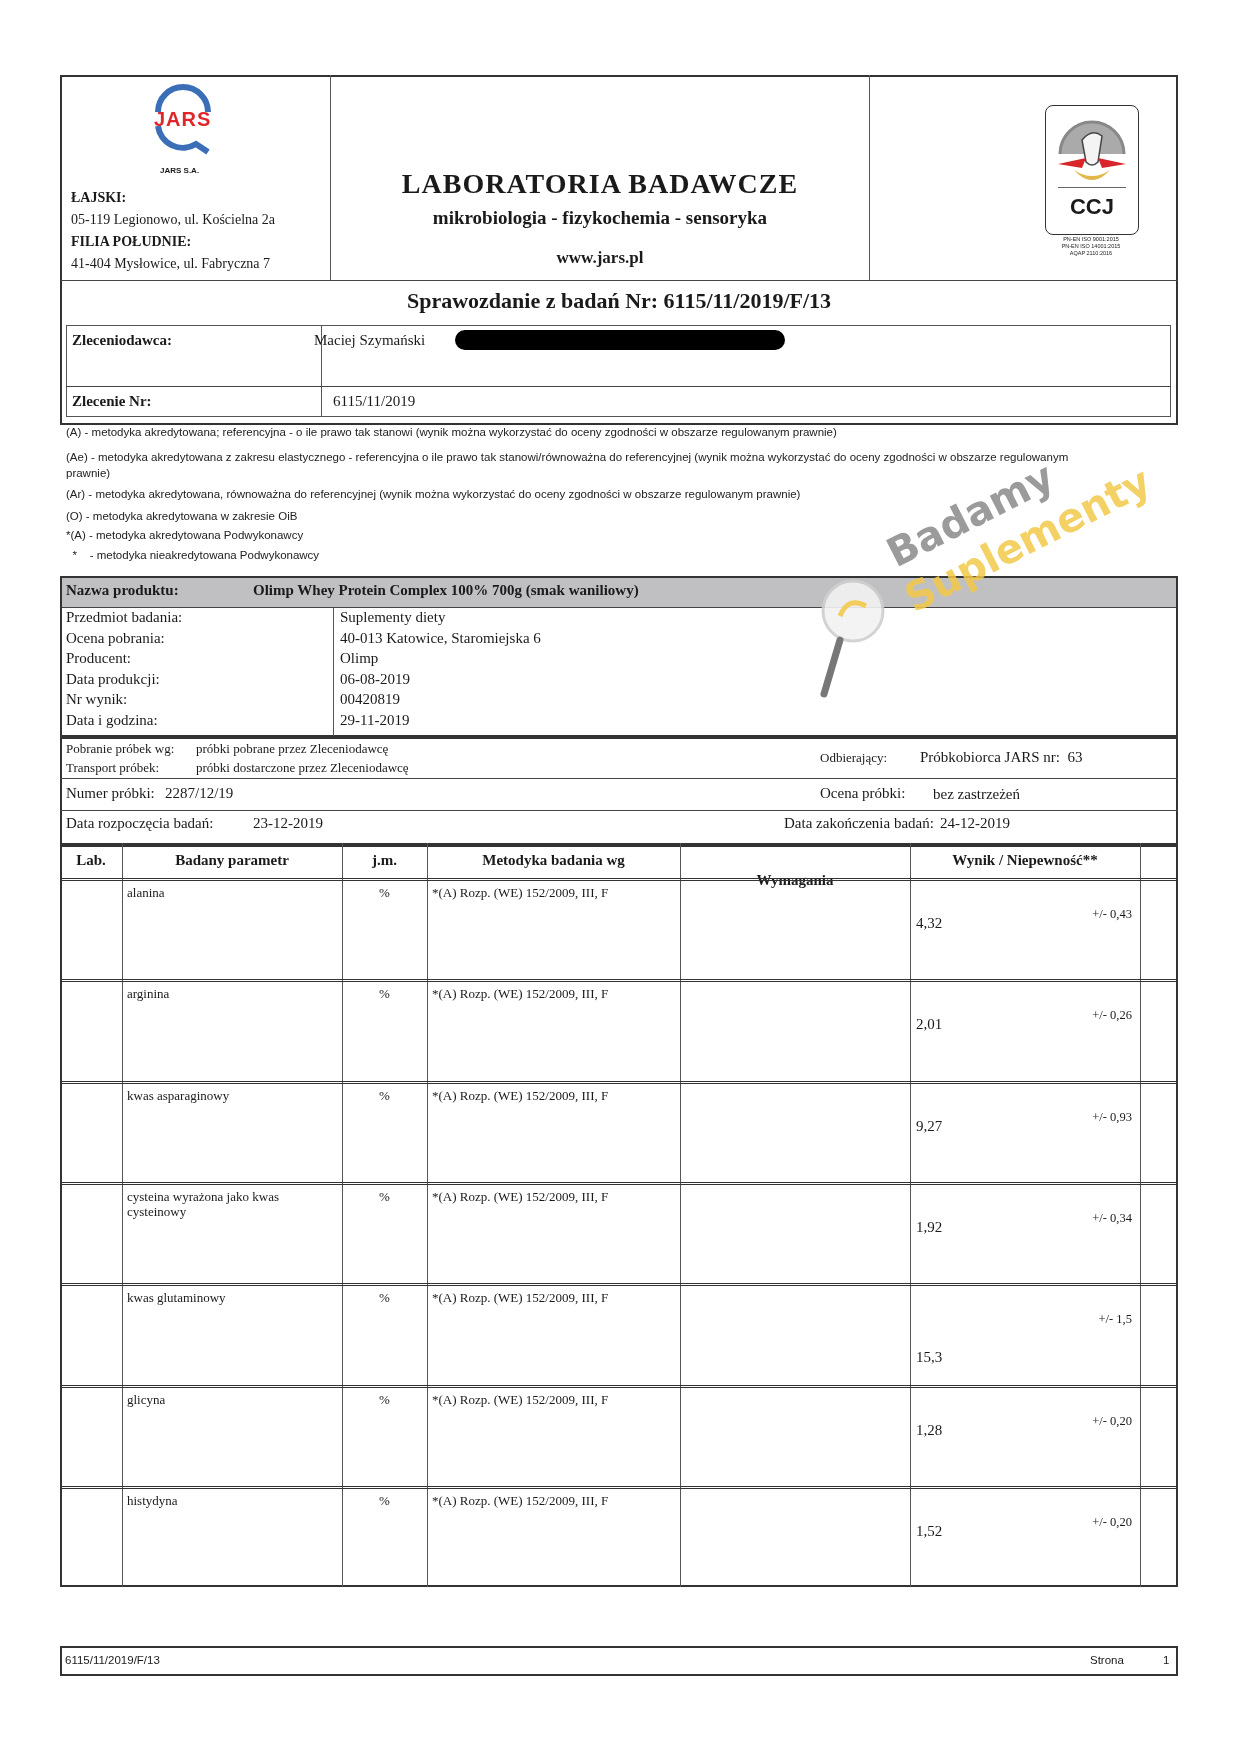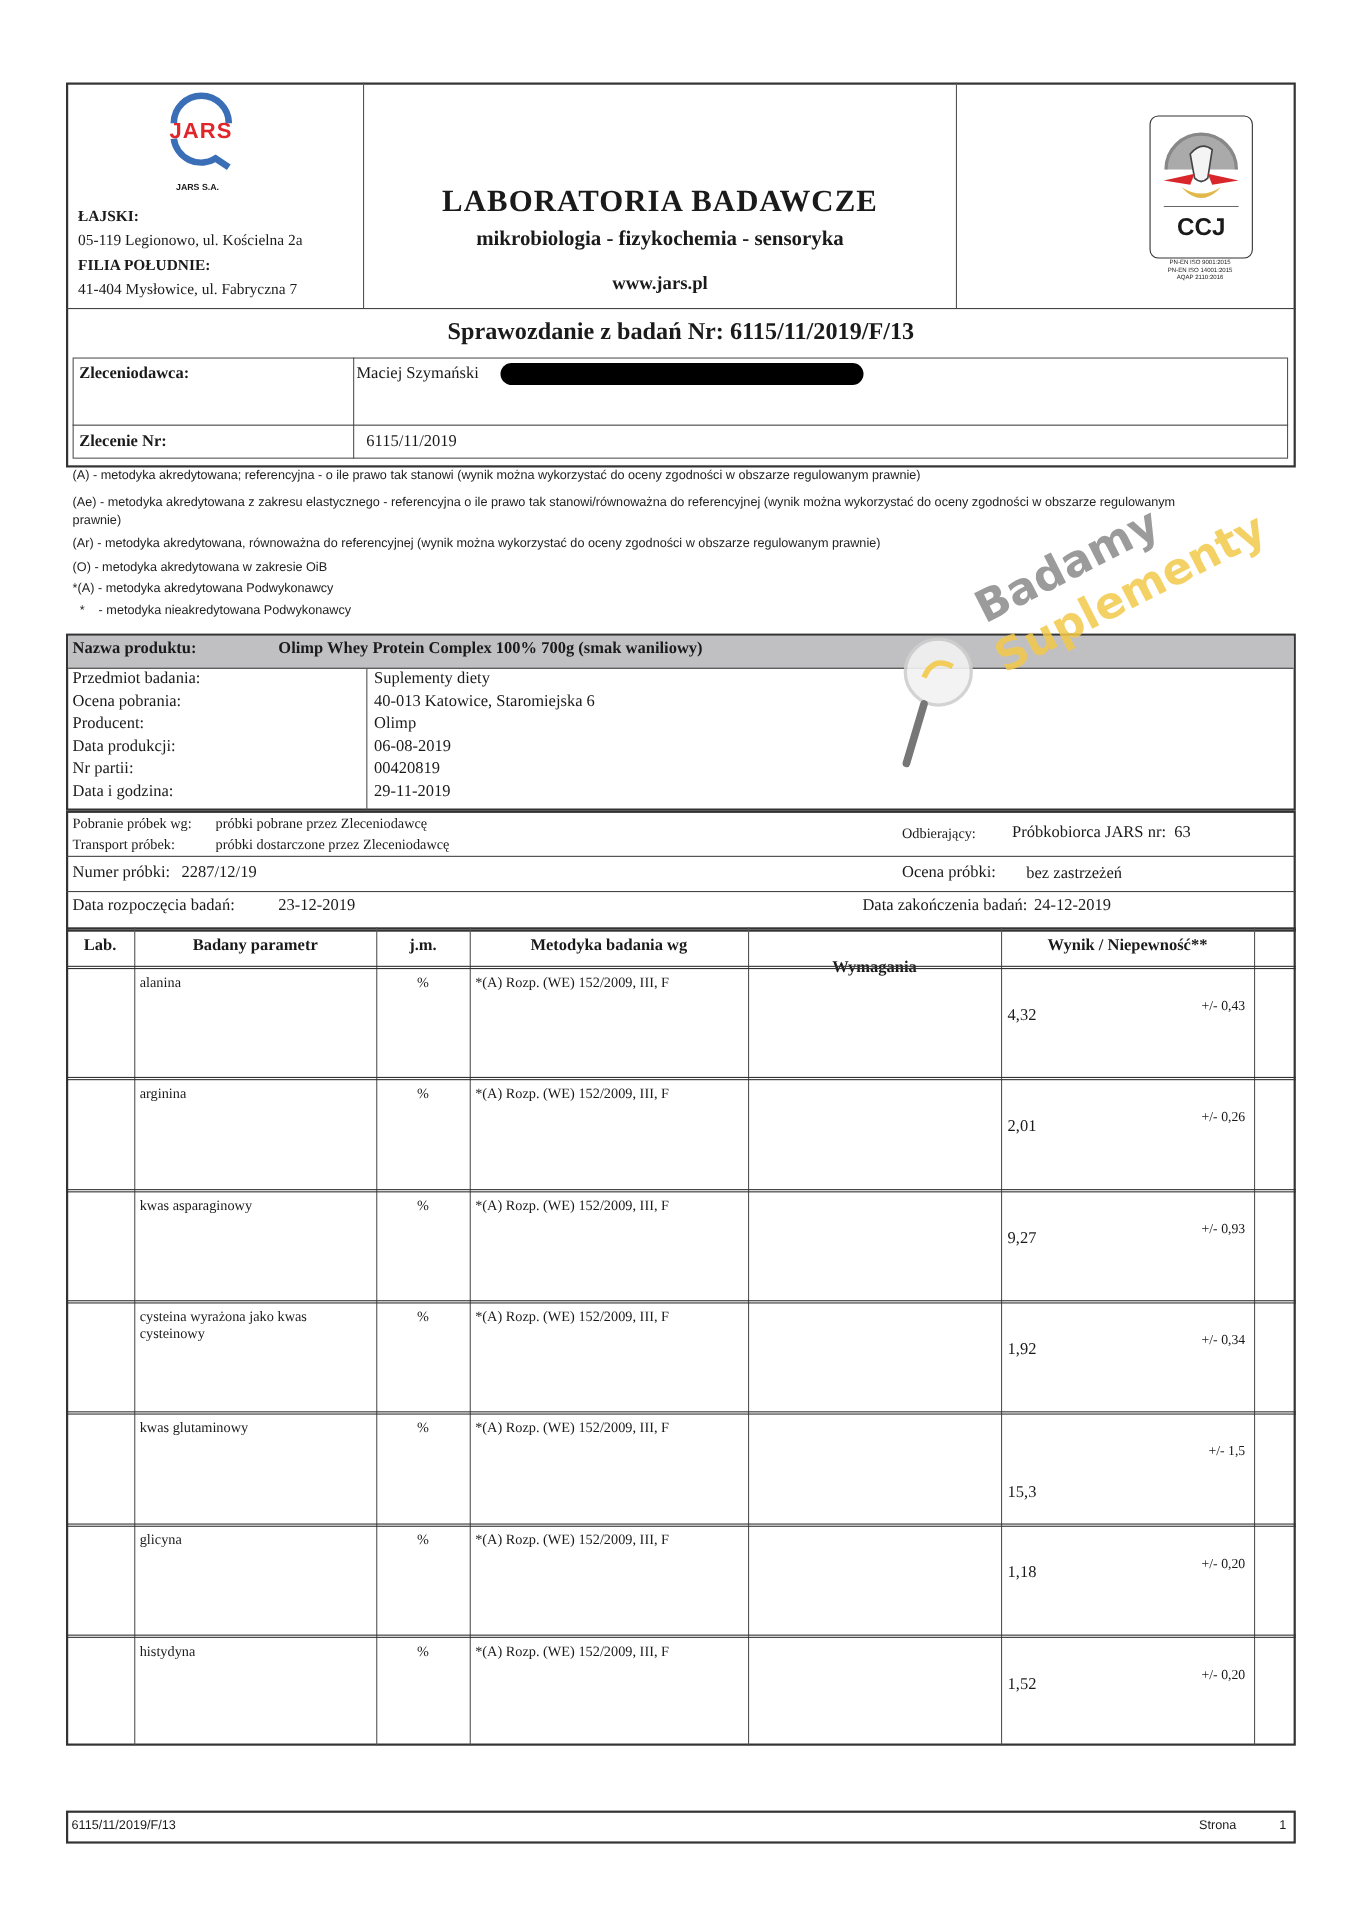--- a/index.html
+++ b/index.html
@@ -70,21 +70,21 @@
 <div class="abs sans" style="left:1045px;width:92px;top:236px;text-align:center;font-size:5.5px;">PN-EN ISO 9001:2015</div>
 <div class="abs sans" style="left:1045px;width:92px;top:243px;text-align:center;font-size:5.5px;">PN-EN ISO 14001:2015</div>
 <div class="abs sans" style="left:1045px;width:92px;top:250px;text-align:center;font-size:5.5px;">AQAP 2110:2016</div>
 
 <div class="abs" id="rep-title">Sprawozdanie z badań Nr: 6115/11/2019/F/13</div>
 
 <div class="abs" style="left:66px;top:325px;width:1105px;height:92px;border:1.2px solid #555;box-sizing:border-box;"></div>
 <div class="line-v" style="left:321px;top:325px;height:92px;"></div>
 <div class="line-h" style="left:66px;top:386px;width:1105px;border-top-width:1px;"></div>
 <div class="abs lbl14 b" style="left:72px;top:332px;">Zleceniodawca:</div>
-<div class="abs lbl14" style="left:324px;top:332px;">Maciej Szymański</div>
+<div class="abs lbl14" style="left:314px;top:332px;">Maciej Szymański</div>
 <div class="abs redact" style="left:455px;top:330px;width:330px;height:20px;"></div>
 <div class="abs lbl14 b" style="left:72px;top:393px;">Zlecenie Nr:</div>
 <div class="abs lbl14" style="left:333px;top:393px;">6115/11/2019</div>
 
 <div class="abs legend" style="top:426px;">(A) - metodyka akredytowana; referencyjna - o ile prawo tak stanowi (wynik można wykorzystać do oceny zgodności w obszarze regulowanym prawnie)</div>
 <div class="abs legend" style="top:449px;width:1040px;line-height:16px;">(Ae) - metodyka akredytowana z zakresu elastycznego - referencyjna o ile prawo tak stanowi/równoważna do referencyjnej (wynik można wykorzystać do oceny zgodności w obszarze regulowanym prawnie)</div>
 <div class="abs legend" style="top:488px;">(Ar) - metodyka akredytowana, równoważna do referencyjnej (wynik można wykorzystać do oceny zgodności w obszarze regulowanym prawnie)</div>
 <div class="abs legend" style="top:510px;">(O) - metodyka akredytowana w zakresie OiB</div>
 <div class="abs legend" style="top:529px;">*(A) - metodyka akredytowana Podwykonawcy</div>
 <div class="abs legend" style="top:549px;white-space:pre;">  *    - metodyka nieakredytowana Podwykonawcy</div>
@@ -96,21 +96,21 @@
 <div class="line-v" style="left:333px;top:608px;height:128px;"></div>
 <div id="product-fields">
     <div class="abs prod" style="left: 66px; top: 609px;">Przedmiot badania:</div>
     <div class="abs prod" style="left: 340px; top: 609px;">Suplementy diety</div>
     <div class="abs prod" style="left: 66px; top: 629.5px;">Ocena pobrania:</div>
     <div class="abs prod" style="left: 340px; top: 629.5px;">40-013 Katowice, Staromiejska 6</div>
     <div class="abs prod" style="left: 66px; top: 650px;">Producent:</div>
     <div class="abs prod" style="left: 340px; top: 650px;">Olimp</div>
     <div class="abs prod" style="left: 66px; top: 670.5px;">Data produkcji:</div>
     <div class="abs prod" style="left: 340px; top: 670.5px;">06-08-2019</div>
-    <div class="abs prod" style="left: 66px; top: 691px;">Nr partii:</div>
+    <div class="abs prod" style="left: 66px; top: 691px;">Nr wynik:</div>
     <div class="abs prod" style="left: 340px; top: 691px;">00420819</div>
     <div class="abs prod" style="left: 66px; top: 711.5px;">Data i godzina:</div>
     <div class="abs prod" style="left: 340px; top: 711.5px;">29-11-2019</div>
   </div>
 
 <div class="abs" style="left:818px;top:576px;width:70px;height:130px;">
   <svg width="70" height="130" viewBox="0 0 70 130">
     <circle cx="35" cy="35" r="30" fill="#f2f2f2" stroke="#cfcfcf" stroke-width="3" opacity=".9"></circle>
     <path d="M22 40 Q30 20 48 30" fill="none" stroke="#f3c94a" stroke-width="5" opacity=".9"></path>
     <line x1="22" y1="64" x2="6" y2="118" stroke="#777" stroke-width="7" stroke-linecap="round"></line>
@@ -184,21 +184,21 @@
     <div class="abs cell" style="left: 127px; width: 208px; top: 1290.2px; line-height: 15px;">kwas glutaminowy</div>
     <div class="abs cell" style="left: 342px; width: 85px; top: 1290.2px; text-align: center;">%</div>
     <div class="abs cell" style="left: 432px; top: 1290.2px;">*(A) Rozp. (WE) 152/2009, III, F</div>
     <div class="abs res" style="left: 916px; top: 1320.2px; margin-top: 29px;">15,3</div>
     <div class="abs unc" style="left: 910px; width: 222px; top: 1312.2px;">+/- 1,5</div>
     <div class="abs" style="left: 60px; top: 1384.5px; width: 1118px; height: 0px; border-top: 3px double rgb(51, 51, 51);"></div>
     <div class="abs" style="left: 60px; top: 1384.5px; width: 1118px; height: 101.3px; pointer-events: none;"></div>
     <div class="abs cell" style="left: 127px; width: 208px; top: 1391.5px; line-height: 15px;">glicyna</div>
     <div class="abs cell" style="left: 342px; width: 85px; top: 1391.5px; text-align: center;">%</div>
     <div class="abs cell" style="left: 432px; top: 1391.5px;">*(A) Rozp. (WE) 152/2009, III, F</div>
-    <div class="abs res" style="left: 916px; top: 1421.5px;">1,18</div>
+    <div class="abs res" style="left: 916px; top: 1421.5px;">1,28</div>
     <div class="abs unc" style="left: 910px; width: 222px; top: 1413.5px;">+/- 0,20</div>
     <div class="abs" style="left: 60px; top: 1485.8px; width: 1118px; height: 0px; border-top: 3px double rgb(51, 51, 51);"></div>
     <div class="abs" style="left: 60px; top: 1485.8px; width: 1118px; height: 101.3px; pointer-events: none;"></div>
     <div class="abs cell" style="left: 127px; width: 208px; top: 1492.8px; line-height: 15px;">histydyna</div>
     <div class="abs cell" style="left: 342px; width: 85px; top: 1492.8px; text-align: center;">%</div>
     <div class="abs cell" style="left: 432px; top: 1492.8px;">*(A) Rozp. (WE) 152/2009, III, F</div>
     <div class="abs res" style="left: 916px; top: 1522.8px;">1,52</div>
     <div class="abs unc" style="left: 910px; width: 222px; top: 1514.8px;">+/- 0,20</div>
   </div>
 

